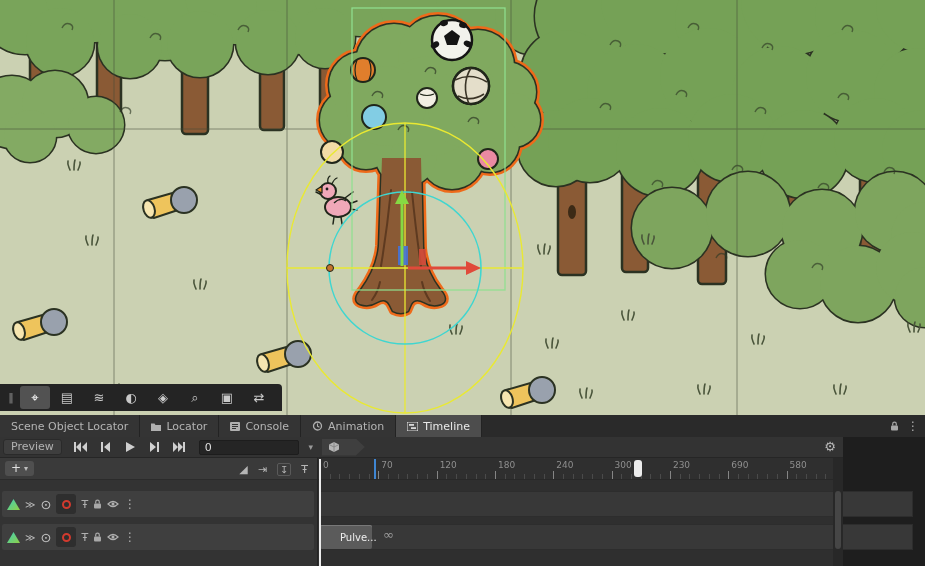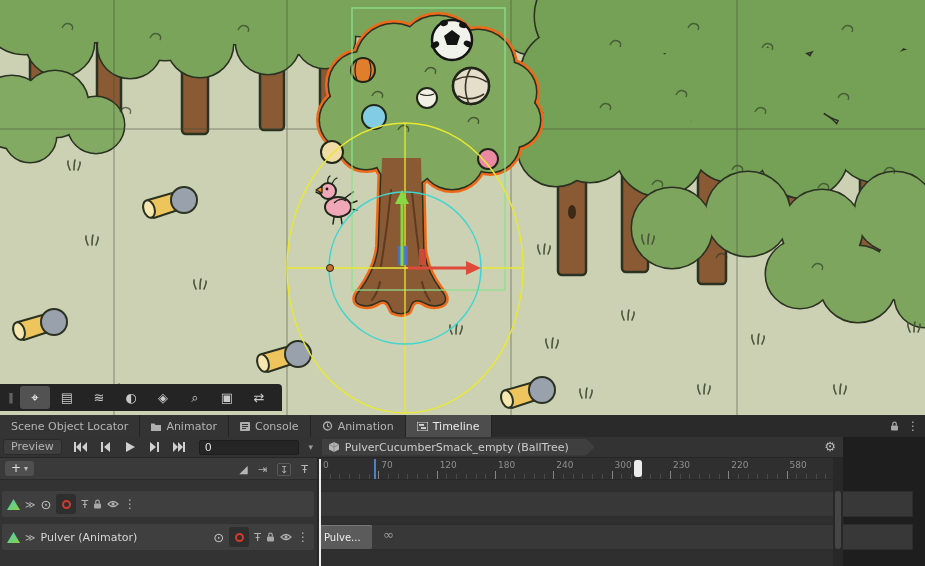--- a/index.html
+++ b/index.html
@@ -71,21 +71,21 @@
     border-bottom:1px solid #282828;overflow:hidden;
     background-image:repeating-linear-gradient(90deg,#4a4a4a 0 1px,transparent 1px 9.72px);
     background-size:100% 5px;background-position:2px 100%;background-repeat:no-repeat;}
   .rlabel{position:absolute;top:2px;font-size:9px;color:#8e8e8e;}
   .rtick{position:absolute;bottom:0;width:1px;height:8px;background:#858585;}
   .bluemark{position:absolute;left:374px;top:22px;width:2px;height:20px;background:#3f86d2;}
 
   .lane{position:absolute;left:319px;width:594px;height:26px;background:#383838;
     box-shadow:inset 0 0 0 1px #2d2d2d;}
   .clip{position:absolute;left:1px;top:1px;width:52px;height:24px;background:#5b5b5b;border-radius:2px;
-    color:#eeeeee;font-size:10px;display:flex;align-items:center;padding:0 4px;
+    color:#eeeeee;font-size:10px;display:flex;align-items:center;padding:0 20px;
     box-shadow:inset 0 1px 0 #787878;}
   .inf{position:absolute;left:64px;top:3px;color:#9a9a9a;font-size:13px;}
 
   .scrollbar{position:absolute;right:0;top:21px;bottom:0;width:10px;background:#282828;}
   .thumb{position:absolute;right:2px;top:33px;width:6px;height:58px;background:#464646;border-radius:3px;}
 
   .playhead-line{position:absolute;left:319px;top:22px;bottom:0;width:2px;background:#ececec;z-index:6;}
   .playhead-handle{position:absolute;left:316px;top:2px;width:8px;height:17px;background:#ececec;
     border-radius:3px;z-index:7;}
 </style>
@@ -368,21 +368,21 @@
     </div>
 
   <div class="tab-bar">
     <div class="tab">
       <span>Scene Object Locator</span>
     </div>
     <div class="tab">
       <svg width="10" height="9">
           <path d="M0 1.5h3.5l1 1.5H10v6H0z" fill="#b0b0b0"></path>
         </svg>
-      <span>Animator</span>
+      <span>Locator</span>
     </div>
     <div class="tab">
       <svg width="10" height="9">
         <rect width="10" height="9" rx="1" fill="#b0b0b0"></rect>
         <rect x="2" y="2" width="6" height="1" fill="#343434"></rect>
           <rect x="2" y="4" width="6" height="1" fill="#343434"></rect>
           <rect x="2" y="6" width="4" height="1" fill="#343434"></rect>
       </svg>
       <span>Console</span>
     </div>
@@ -441,21 +441,20 @@
             </svg>
         </div>
       </div>
       <div class="framebox">0</div>
       <div class="ddbtn">▾</div>
       <div class="breadcrumb">
         <svg width="10" height="10">
           <path d="M5 0 10 2.5v5L5 10 0 7.5v-5z" fill="#b5b5b5"></path>
           <path d="M5 0v10 M0 2.5 5 5l5-2.5" stroke="#7e7e7e" stroke-width="0.8" fill="none"></path>
         </svg>
-        <span>PulverCucumberSmack_empty (BallTree)</span>
       </div>
       <div class="gear">⚙</div>
     </div>
 
     <div class="lpanel">
       <div class="ltoolbar">
         <div class="addbtn">
           <span>+</span>
           <span class="caret">▾</span>
         </div>
@@ -486,21 +485,20 @@
             <circle cx="6" cy="4" r="1.5" fill="#b0b0b0"></circle>
         </svg>
         <span class="kebab">⋮</span>
       </div>
 
       <div class="trow" style="top:66px">
         <svg class="tri" width="13" height="11">
             <path d="M6.5 0 13 11H0Z" fill="url(#tg)"></path>
           </svg>
         <span class="bindicon">≫</span>
-        <span class="tname">Pulver (Animator)</span>
         <span class="target">⊙</span>
         <div class="recwrap">
             <div class="recring"></div>
           </div>
         <span class="ticon">Ŧ</span>
         <svg width="9" height="10">
           <rect x="1" y="4.5" width="7" height="5" rx="1" fill="#a8a8a8"></rect>
           <path d="M2.7 4.5V3a1.8 1.8 0 0 1 3.6 0v1.5" stroke="#a8a8a8" stroke-width="1.2" fill="none"></path>
         </svg>
         <svg width="12" height="8">
@@ -520,21 +518,21 @@
         <span class="rlabel" style="left: 121.64px;">120</span>
         <div class="rtick" style="left: 176.96px;"></div>
         <span class="rlabel" style="left: 179.96px;">180</span>
         <div class="rtick" style="left: 235.28px;"></div>
         <span class="rlabel" style="left: 238.28px;">240</span>
         <div class="rtick" style="left: 293.6px;"></div>
         <span class="rlabel" style="left: 296.6px;">300</span>
         <div class="rtick" style="left: 351.92px;"></div>
         <span class="rlabel" style="left: 354.92px;">230</span>
         <div class="rtick" style="left: 410.24px;"></div>
-        <span class="rlabel" style="left: 413.24px;">220</span>
+        <span class="rlabel" style="left: 413.24px;">690</span>
         <div class="rtick" style="left: 468.56px;"></div>
         <span class="rlabel" style="left: 471.56px;">580</span>
         <div class="rtick" style="left: 526.88px;"></div>
         <span class="rlabel" style="left: 529.88px;">540</span>
       </div>
     <div class="bluemark"></div>
 
     <div class="lane" style="top:54px"></div>
     <div class="lane" style="top:87px">
       <div class="clip">

